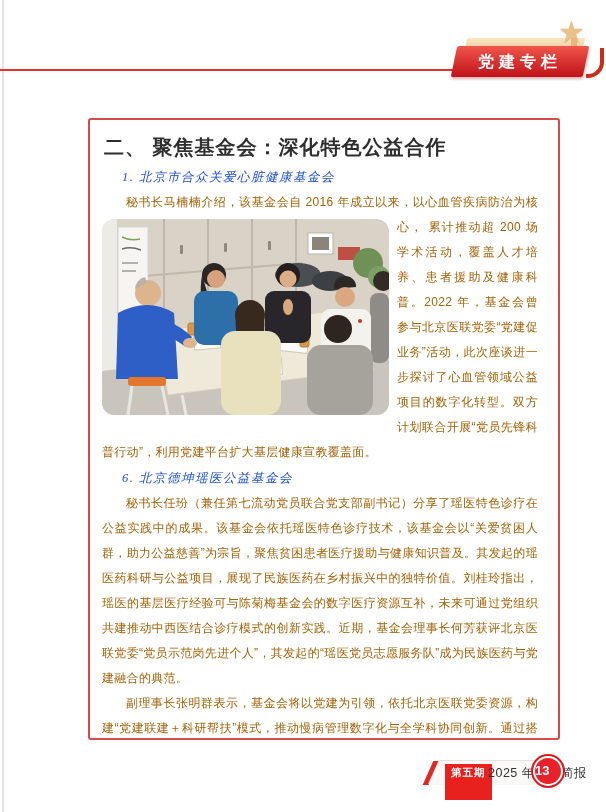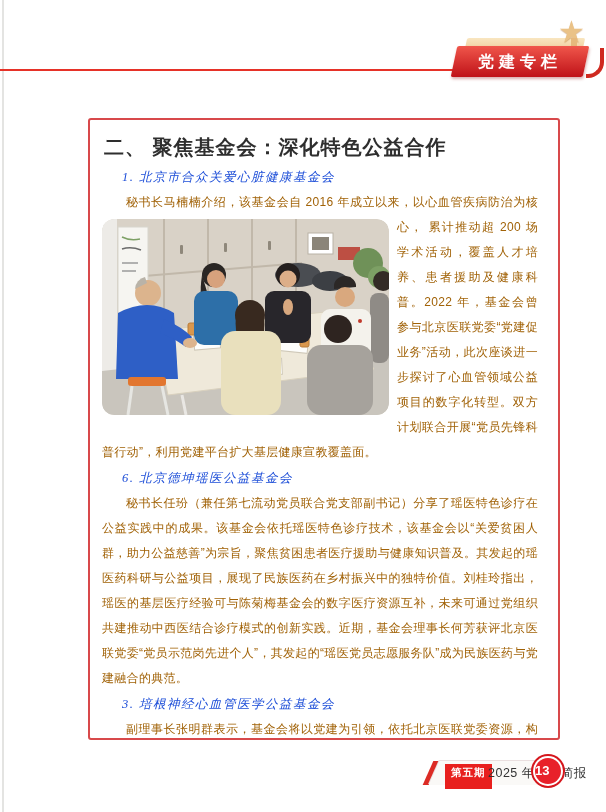--- a/index.html
+++ b/index.html
@@ -37,21 +37,21 @@
   .photo-float{float:left;width:287px;height:196px;margin:4px 8px 2px 0;}
   .photo-float svg{display:block;border-radius:12px;}
   .clear{clear:both;}
   
   .footer{position:absolute;left:428px;top:759px;width:160px;height:32px;}
   .footer-tab{position:absolute;left:6px;top:2px;width:116px;height:24px;background:#faf9f7;
     transform:skewX(-24deg);box-shadow:-1px -1px 0 #eadfdf;}
   .footer-tab-accent{position:absolute;left:0px;top:2px;width:14px;height:24px;background:#dc2b25;
     transform:skewX(-24deg);}
   .footer-issue{position:absolute;left:17px;top:5px;background:#e8201e;color:#fff;
-    font-size:10.5px;font-weight:bold;letter-spacing:1px;padding:2px 6px 9px;}
+    font-size:10.5px;font-weight:bold;letter-spacing:1px;padding:2px 6px 20px;}
   .footer-title{position:absolute;left:60px;top:6px;font-size:12.5px;color:#333;
     letter-spacing:.5px;white-space:nowrap;}
   .footer-page{position:absolute;left:107px;top:-1px;width:26px;height:26px;border-radius:50%;
     background:#e8212a;color:#fff;font-size:13px;font-weight:bold;
     line-height:26px;box-shadow:0 0 0 2px #fff,0 0 0 4px #d5161c;}
 </style>
 </head>
 <body>
 
 <div class="scan-edge-left"></div>
@@ -165,21 +165,20 @@
         </g>
       </svg>
     </span>
     <span>累计推动超 200 场学术活动，覆盖人才培养、患者援助及健康科普。2022 年，基金会曾参与北京医联党委“党建促业务”活动，此次座谈进一步探讨了心血管领域公益项目的数字化转型。双方计划联合开展“党员先锋科普行动”，利用党建平台扩大基层健康宣教覆盖面。</span>
     <span class="clear"></span>
   </div>
 
   <div class="kai-heading">6. 北京德坤瑶医公益基金会</div>
   <div class="para indent">秘书长任玢（兼任第七流动党员联合党支部副书记）分享了瑶医特色诊疗在公益实践中的成果。该基金会依托瑶医特色诊疗技术，该基金会以“关爱贫困人群，助力公益慈善”为宗旨，聚焦贫困患者医疗援助与健康知识普及。其发起的瑶医药科研与公益项目，展现了民族医药在乡村振兴中的独特价值。刘桂玲指出，瑶医的基层医疗经验可与陈菊梅基金会的数字医疗资源互补，未来可通过党组织共建推动中西医结合诊疗模式的创新实践。近期，基金会理事长何芳获评北京医联党委“党员示范岗先进个人”，其发起的“瑶医党员志愿服务队”成为民族医药与党建融合的典范。</div>
 
-  <div class="kai-heading">3. 培根神经心血管医学公益基金会</div>
   <div class="para indent">副理事长张明群表示，基金会将以党建为引领，依托北京医联党委资源，构建“党建联建＋科研帮扶”模式，推动慢病管理数字化与全学科协同创新。通过搭建集成多源数据的智能平台，实现慢病人群动态监测、风险预警及个性化干预，并基于海量数</div>
 </div>
 
 <div class="footer">
   <div class="footer-tab-accent"></div>
   <div class="footer-tab"></div>
   <div class="footer-issue">第五期</div>
   <div class="footer-title">2025 年工作简报</div>
   <div class="footer-page">13</div>
 </div>

